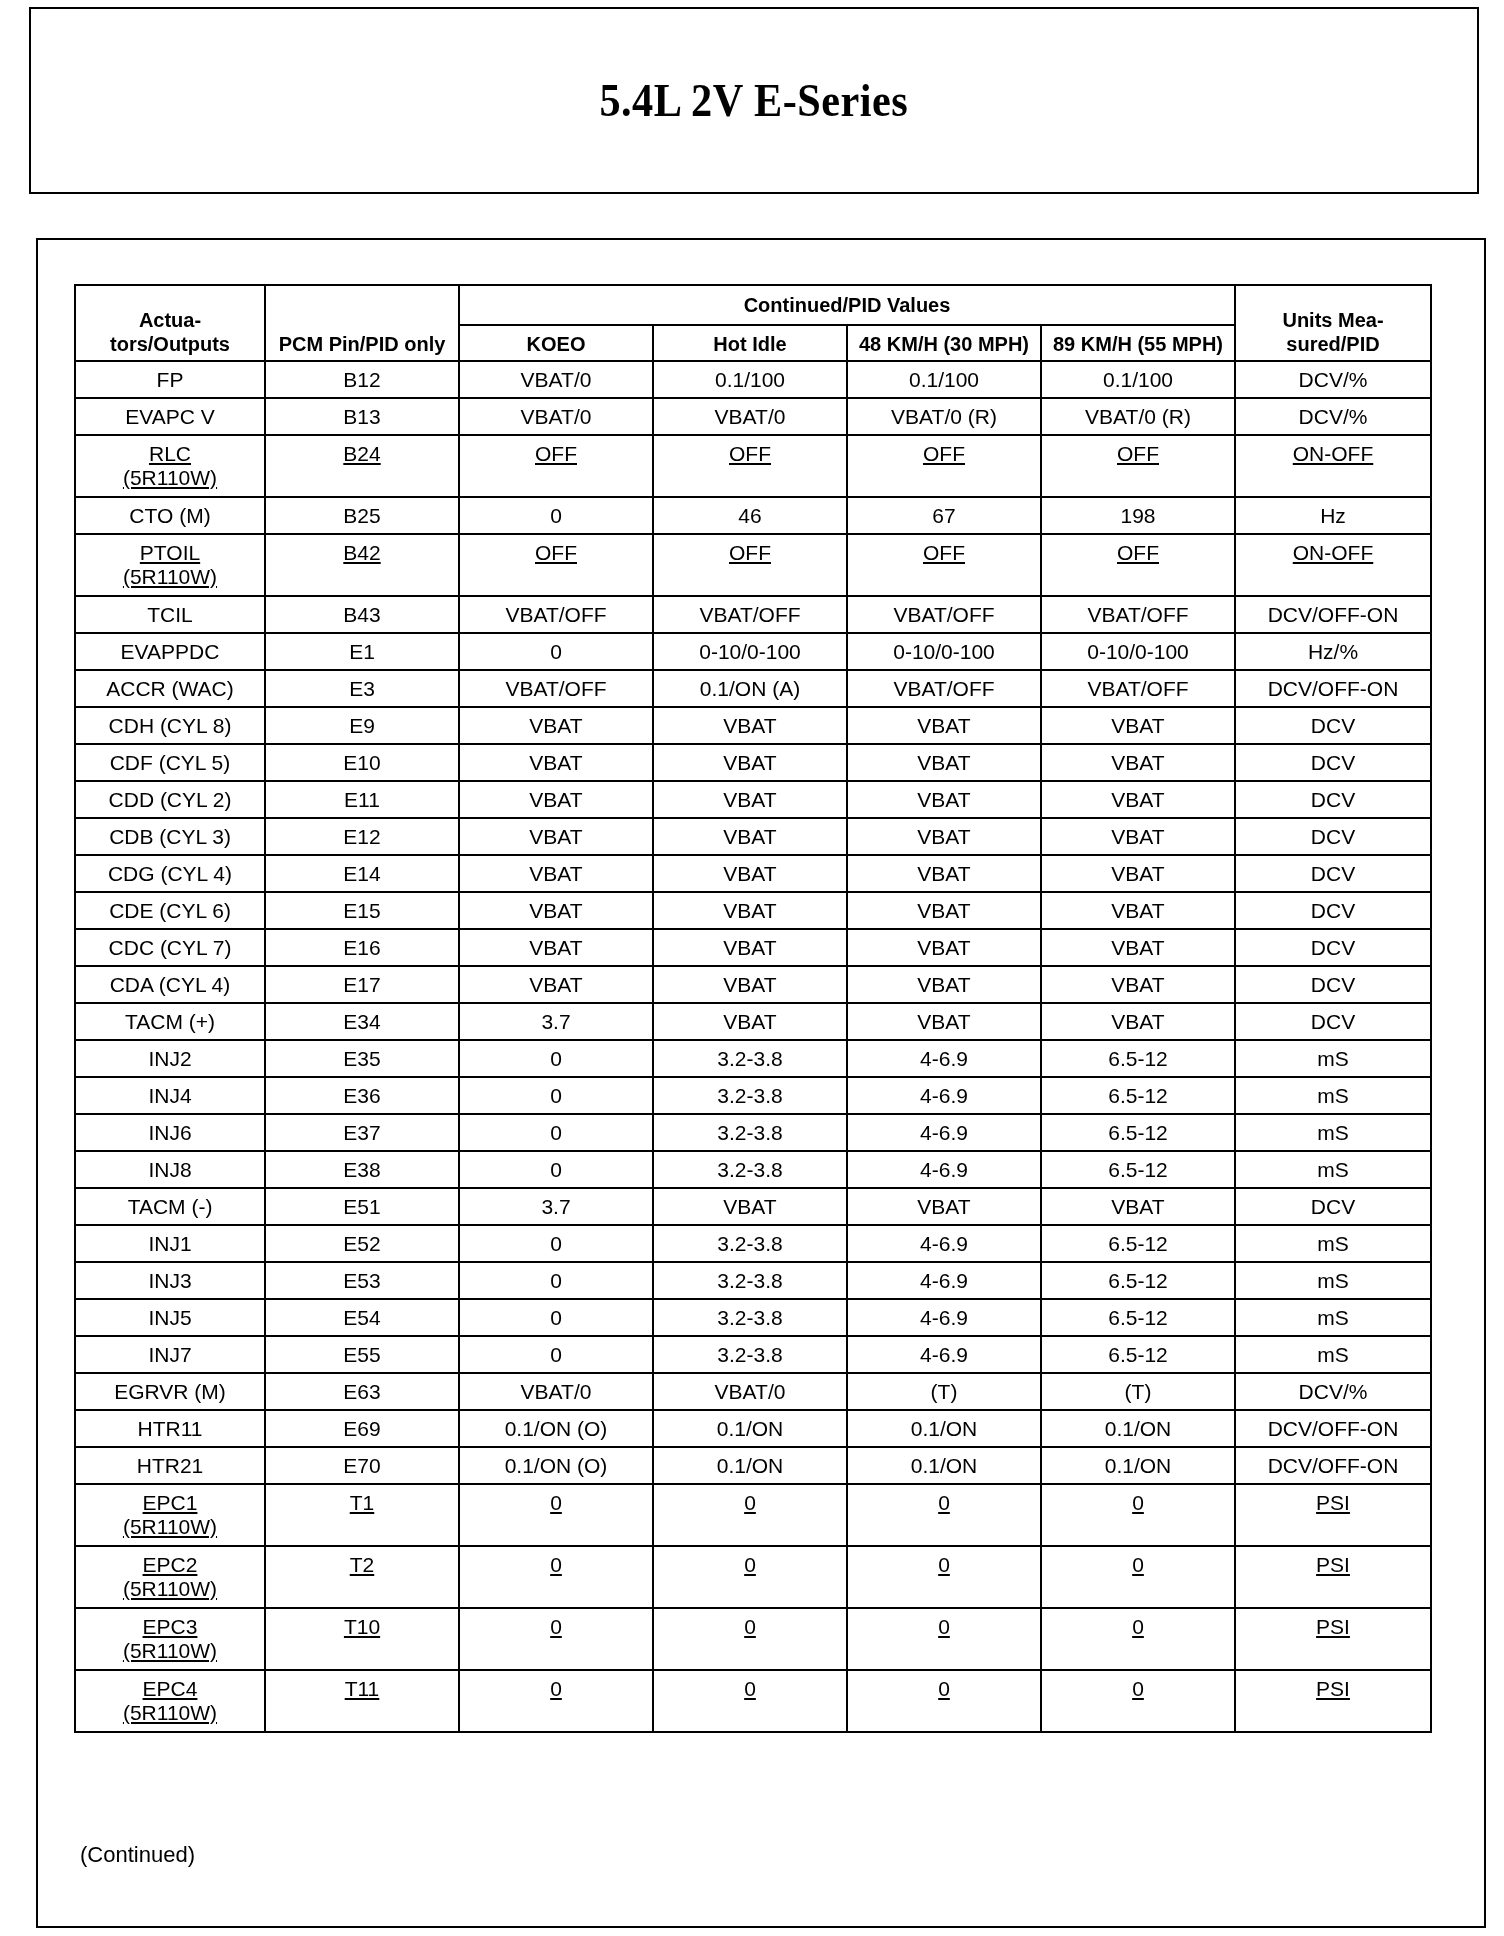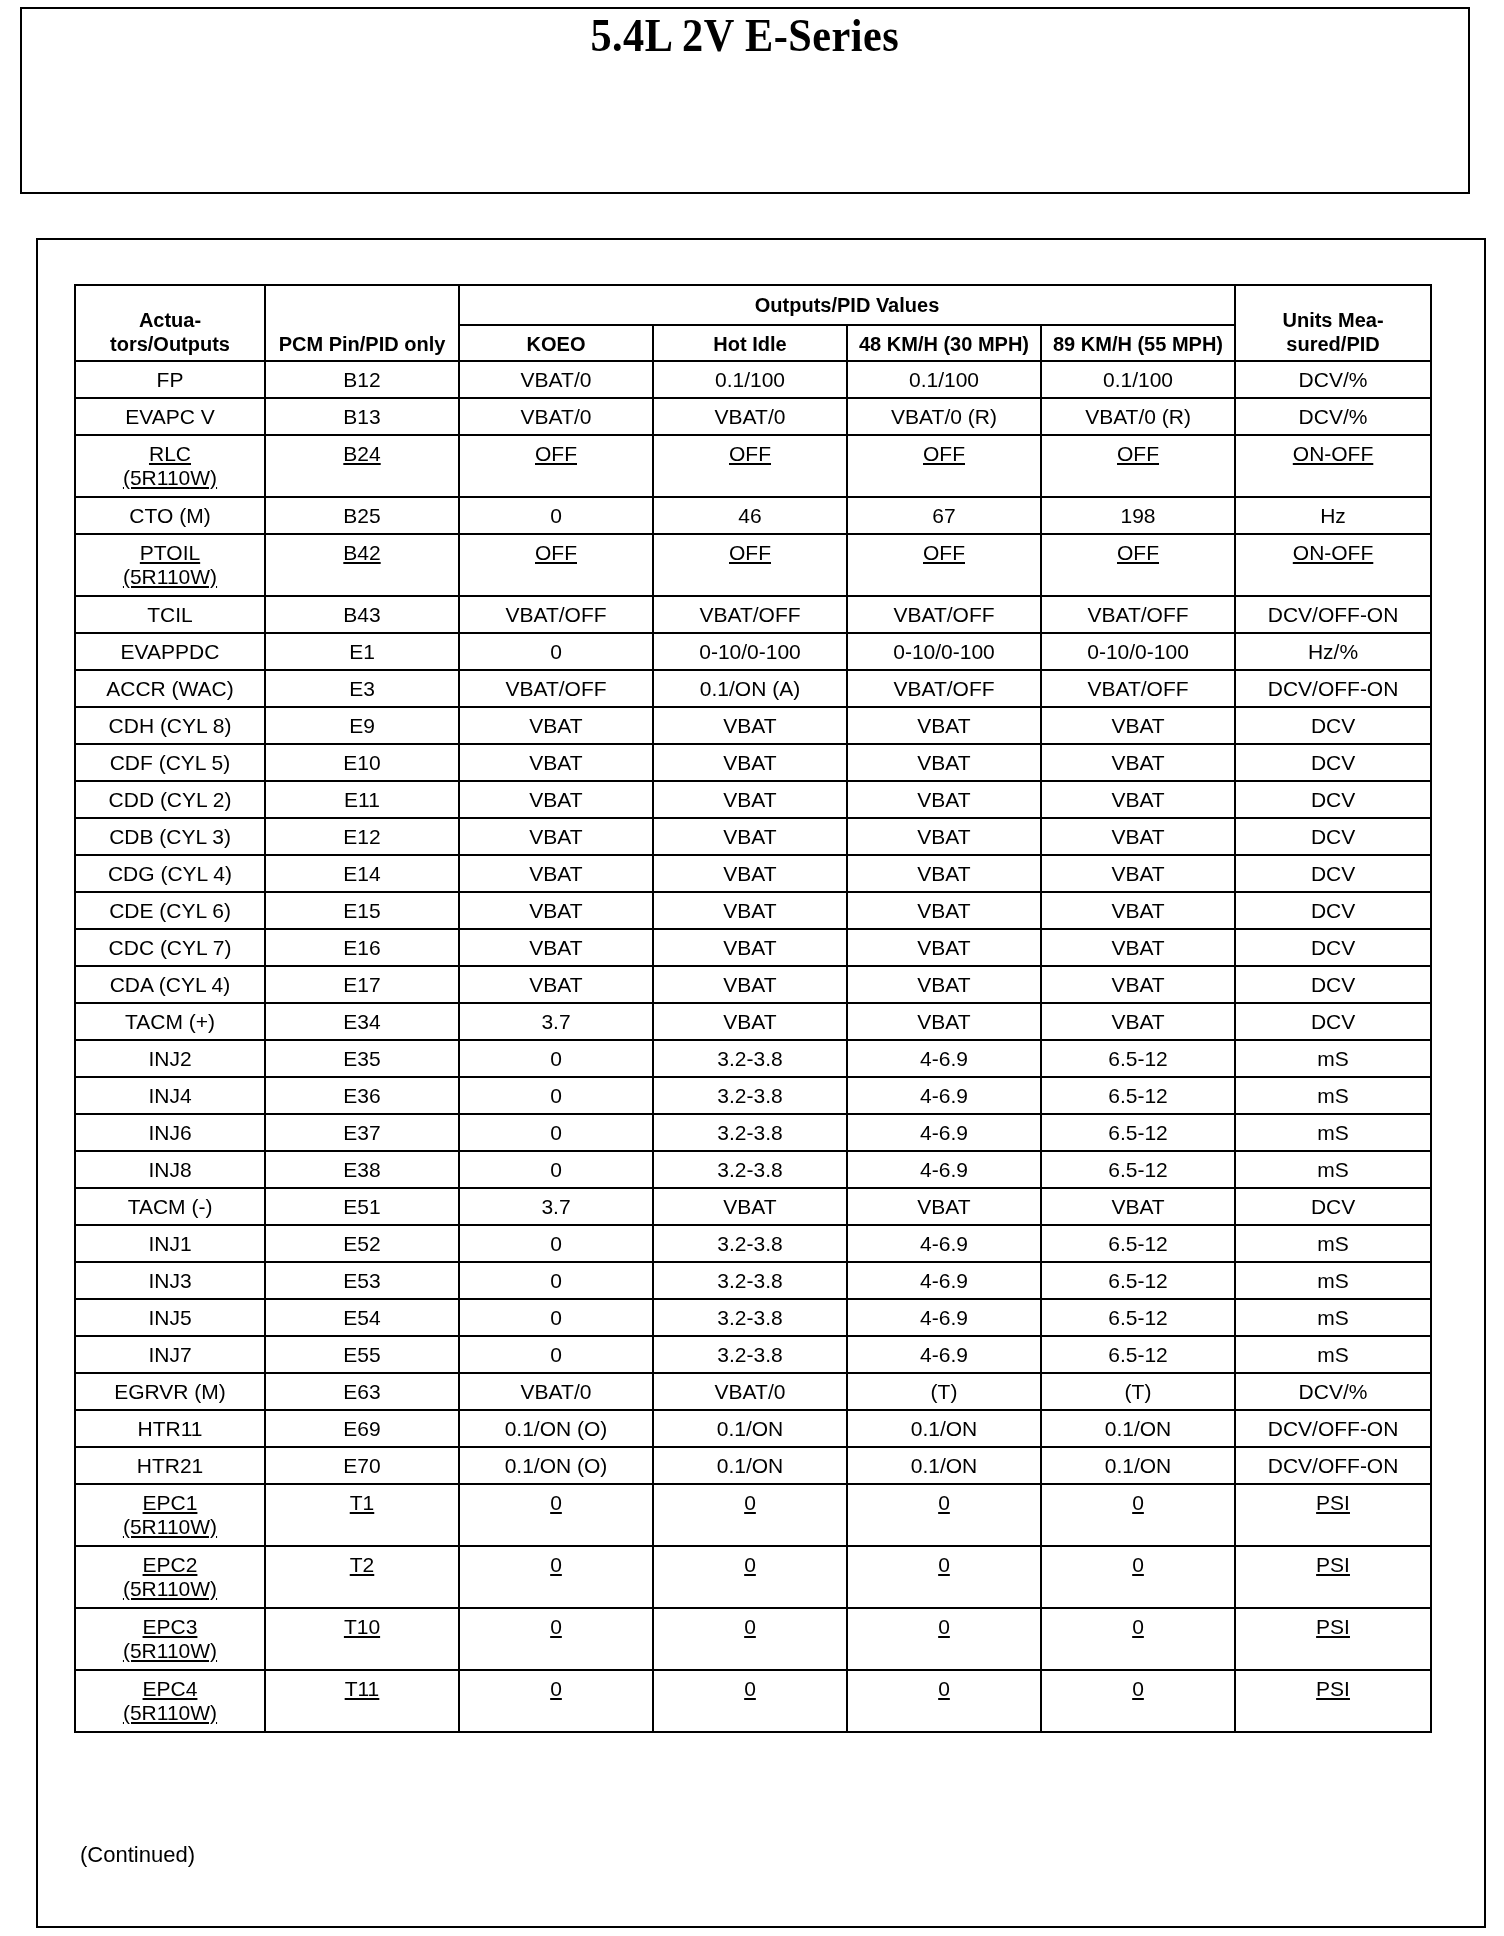--- a/index.html
+++ b/index.html
@@ -1,20 +1,20 @@
 <!DOCTYPE html>
 <html><head>
 <meta charset="utf-8">
 <style>
   html, body { margin:0; padding:0; background:#ffffff; }
   body { width:1504px; height:1936px; position:relative; overflow:hidden; font-family:"Liberation Sans", sans-serif; color:#000; }
   .title-box {
-    position:absolute; left:20px; top:7px; width:1450px; height:187px;
+    position:absolute; left:29px; top:7px; width:1450px; height:187px;
     border:2px solid #000; box-sizing:border-box;
-    display:flex; align-items:flex-start; justify-content:center;
+    display:flex; align-items:center; justify-content:center;
   }
   .title-text {
     font-family:"Liberation Serif", serif; font-weight:bold; font-size:46px; letter-spacing:0.5px;
     transform:scaleX(0.92);
   }
   .content-box {
     position:absolute; left:36px; top:238px; width:1450px; height:1690px;
     border:2px solid #000; box-sizing:border-box;
   }
   table.pid {
@@ -49,21 +49,21 @@
         <col style="width:194px">
         <col style="width:194px">
         <col style="width:194px">
         <col style="width:194px">
         <col style="width:196px">
     </colgroup>
     <thead>
       <tr>
         <th rowspan="2">Actua-tors/Outputs</th>
         <th rowspan="2">PCM Pin/PID only</th>
-        <th colspan="4" class="group">Outputs/PID Values</th>
+        <th colspan="4" class="group">Continued/PID Values</th>
         <th rowspan="2">Units Mea-sured/PID</th>
       </tr>
       <tr>
         <th>KOEO</th>
         <th>Hot Idle</th>
         <th>48 KM/H (30 MPH)</th>
         <th>89 KM/H (55 MPH)</th>
       </tr>
     </thead>
     <tbody id="table-body">

